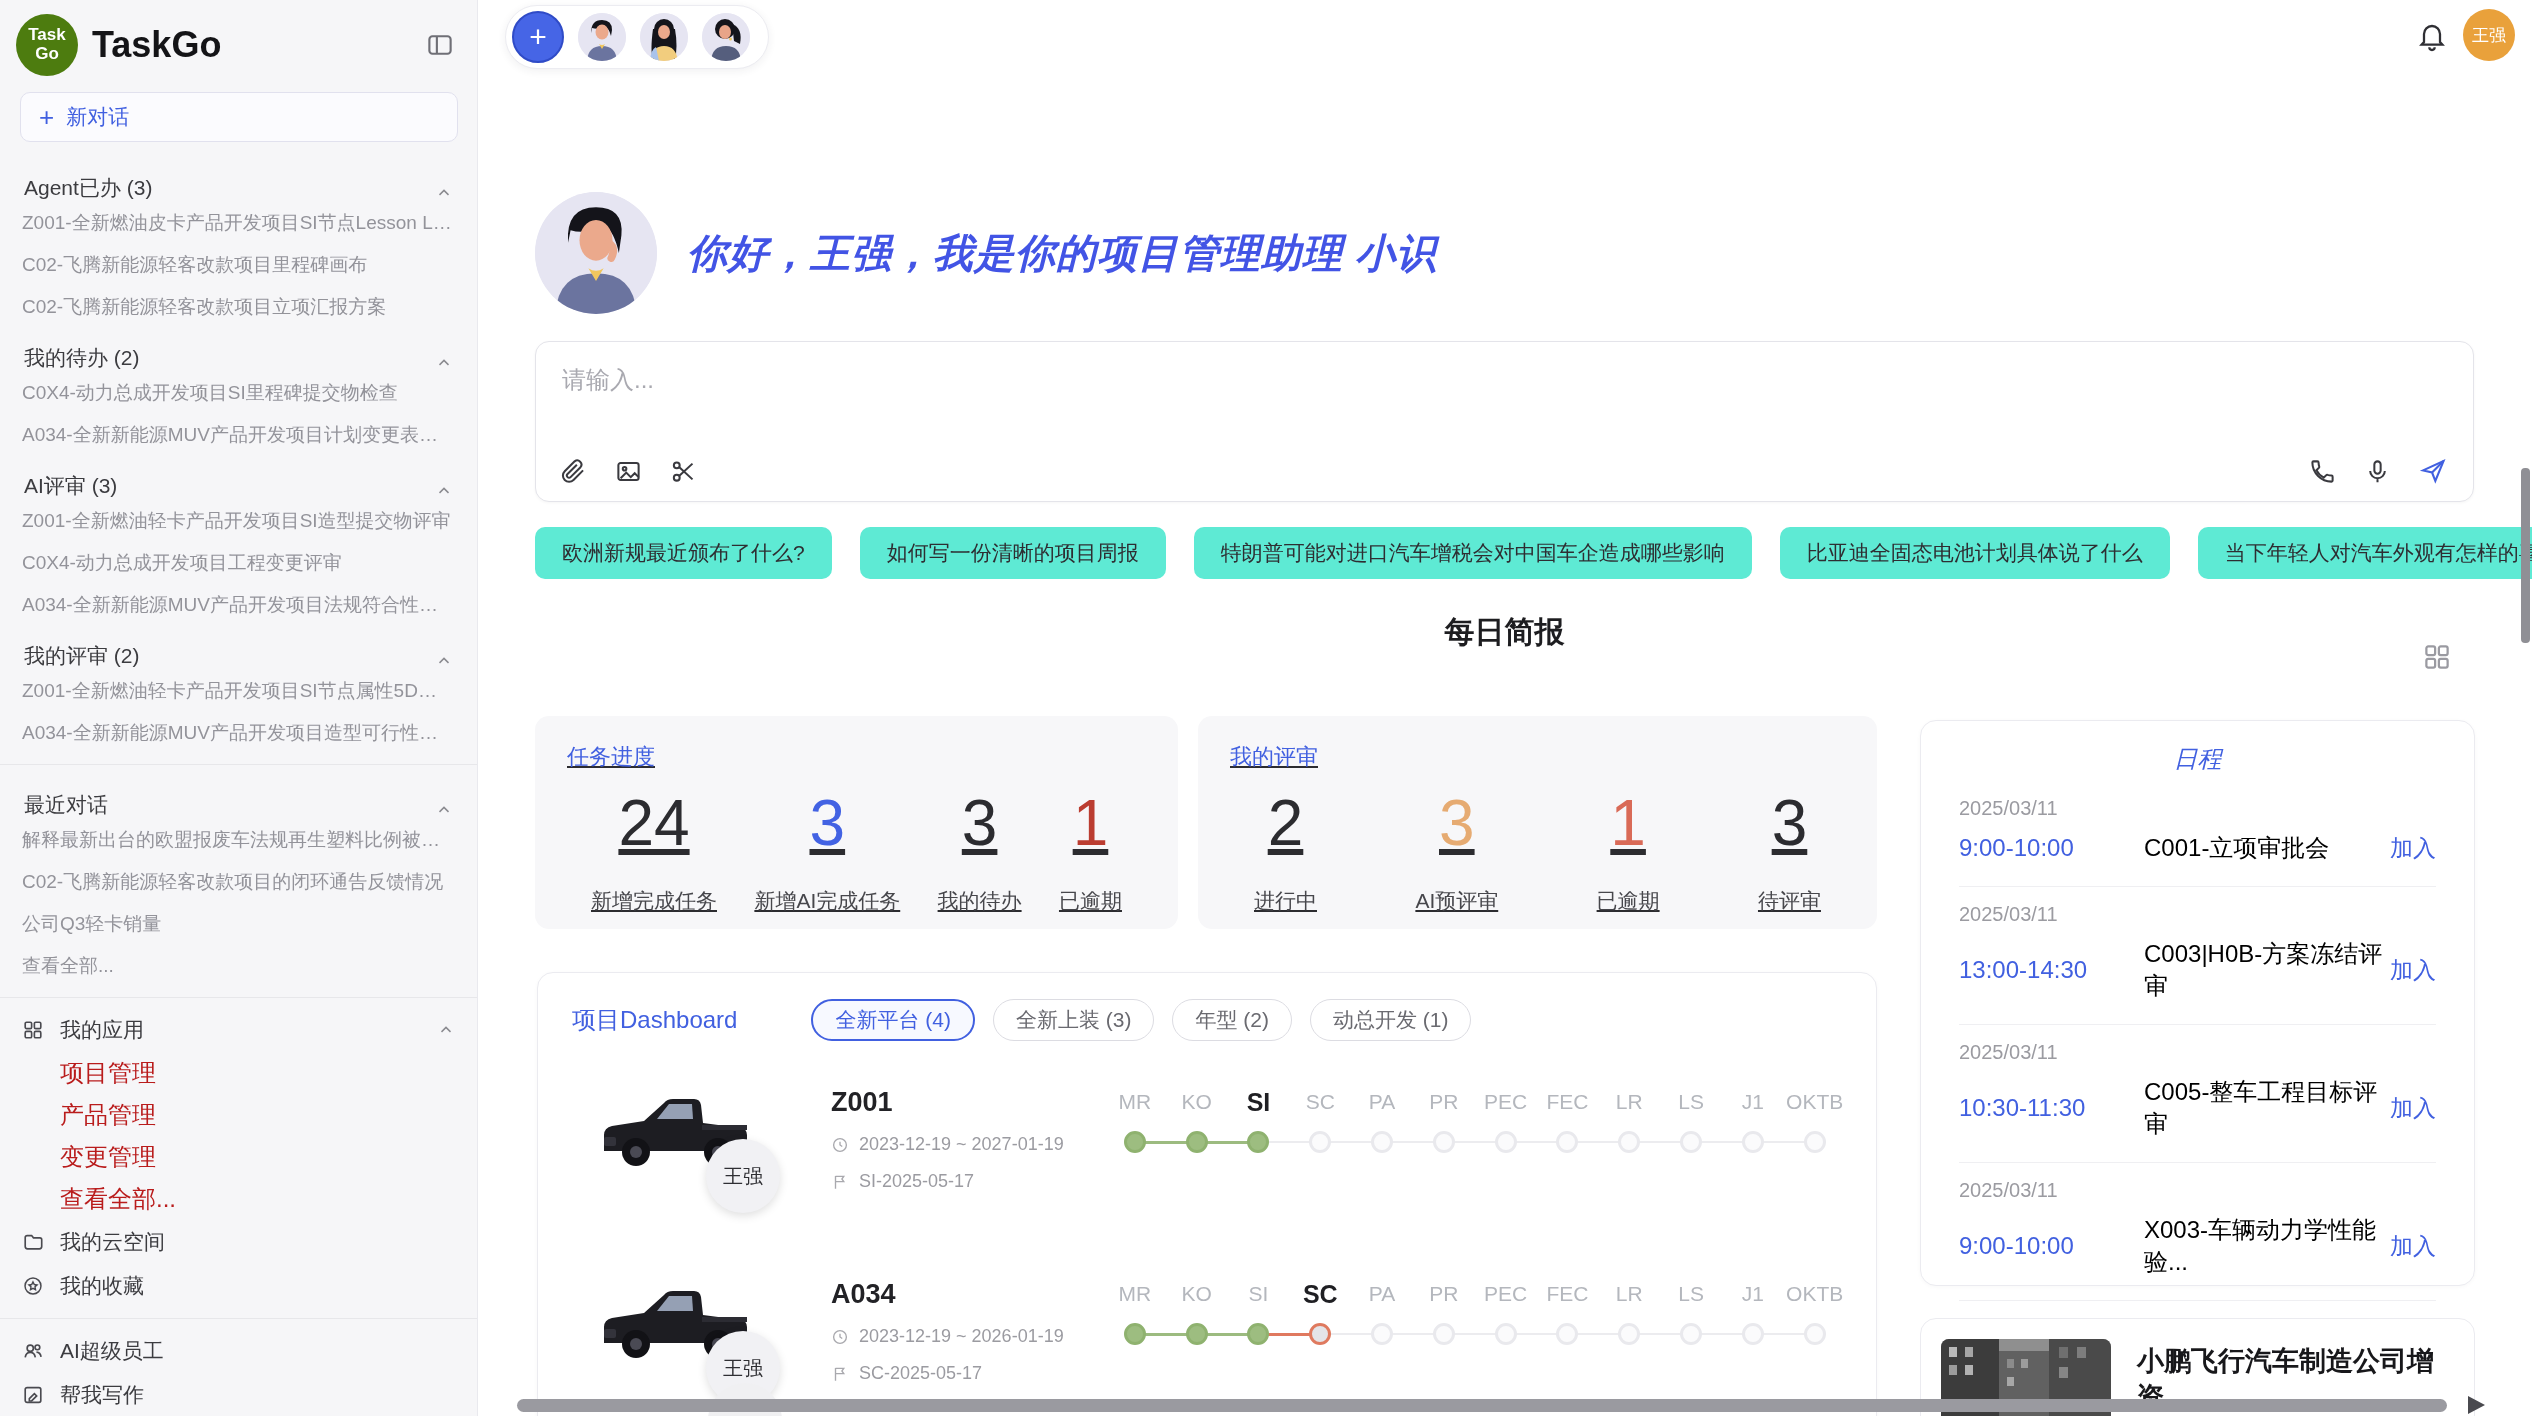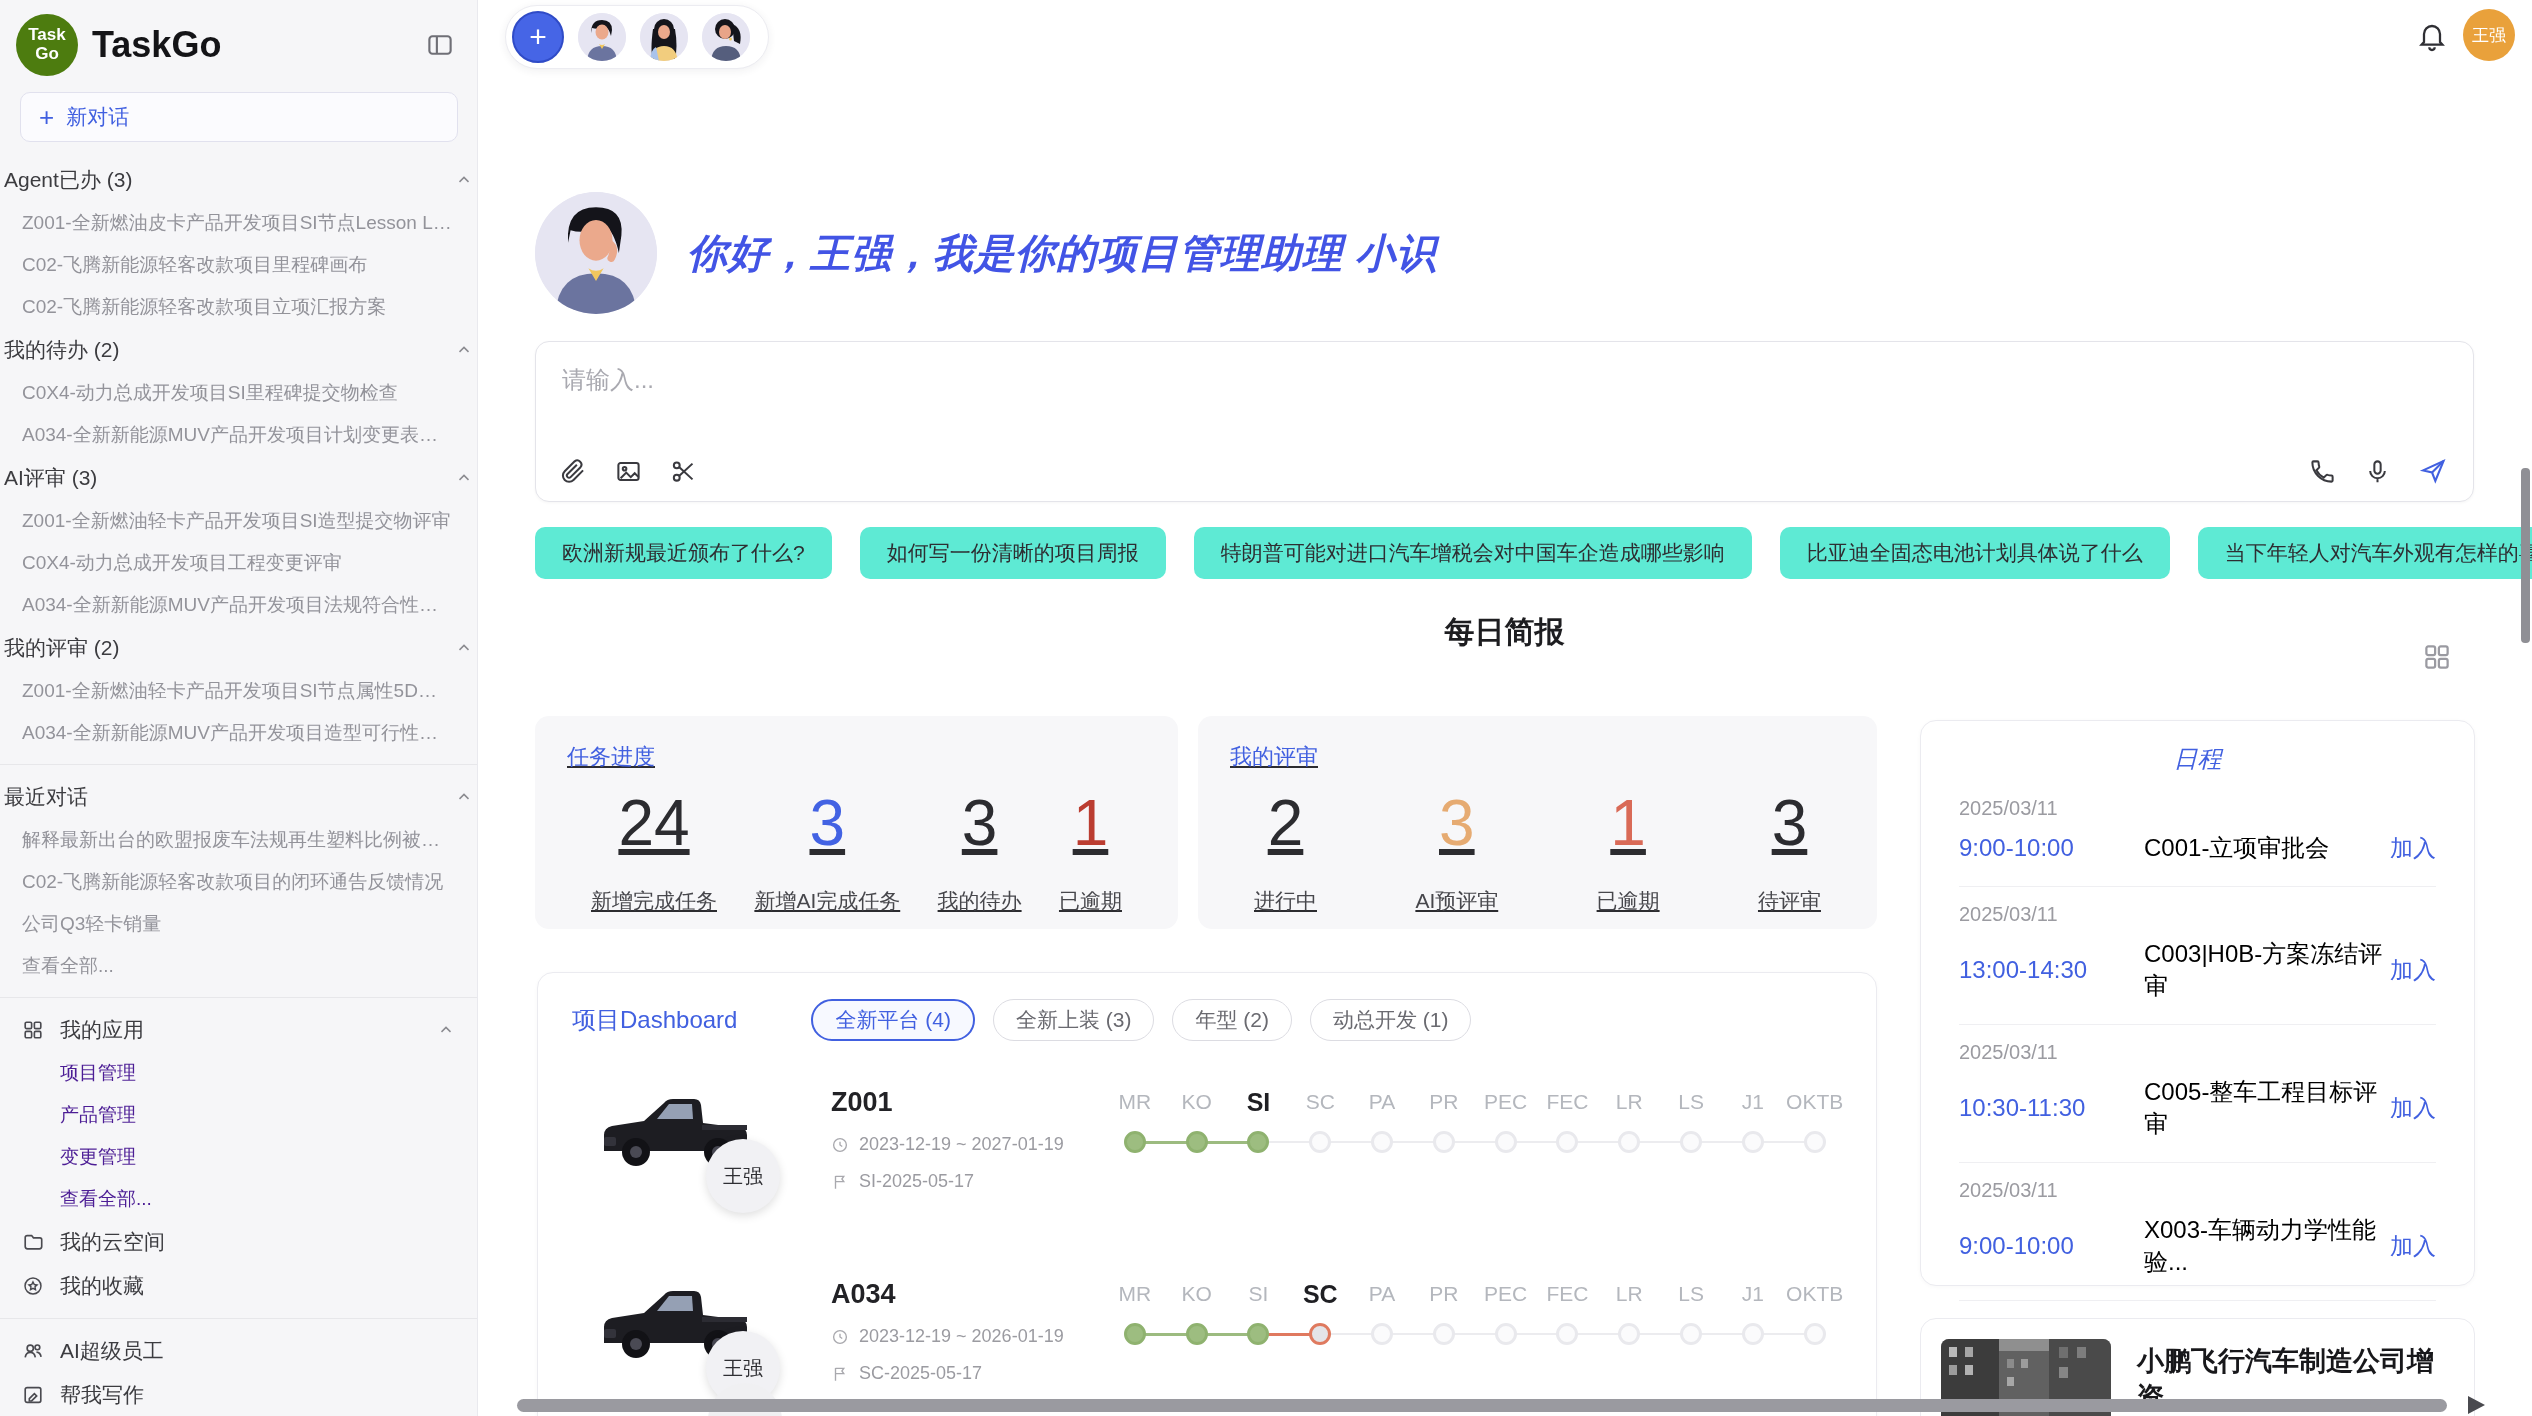--- a/index.html
+++ b/index.html
@@ -24,36 +24,36 @@
   .app-title { font-size: 36px; font-weight: 700; color: #141417; margin-left: 14px; flex: 1; }
   .icon-btn { background: none; border: none; cursor: pointer; display: flex; align-items: center; }
   .new-chat {
     margin: 8px 20px 16px; height: 50px; width: 438px;
     border: 1px solid #e1e1ee; background: #fbfbfe; border-radius: 10px;
     display: flex; align-items: center; gap: 12px; padding-left: 18px;
     color: #4160e0; font-size: 21px; cursor: pointer;
   }
   .new-chat .plus { font-size: 26px; line-height: 1; font-weight: 400; }
   .sec-header {
-    display: flex; align-items: center; justify-content: space-between;
-    height: 44px; padding: 0 4px; font-size: 21px; color: #3c3c40; font-weight: 500; cursor: pointer;
+    display: flex; align-items: flex-end; justify-content: space-between;
+    height: 44px; padding: 0 24px; font-size: 21px; color: #3c3c40; font-weight: 500; cursor: pointer;
   }
   .sec-item {
     height: 42px; line-height: 42px; padding: 0 22px; font-size: 19px; color: #93939a;
     white-space: nowrap; overflow: hidden; text-overflow: ellipsis; cursor: pointer;
   }
   .side-divider { height: 1px; background: #e7e7ea; margin: 10px 0; }
   .app-row {
     display: flex; align-items: center; gap: 16px; height: 44px; padding: 0 22px;
     font-size: 21px; color: #3c3c40; cursor: pointer;
   }
   .app-row.header { justify-content: flex-start; }
   .app-row .grow { flex: 1; }
   .sub-item {
-    height: 42px; line-height: 42px; padding-left: 60px; font-size: 19px; color: #4c1d95; cursor: pointer;
+    height: 42px; line-height: 42px; padding-left: 60px; font-size: 24px; color: #b91c1c; cursor: pointer;
   }
 
   
   .main { position: absolute; left: 478px; top: 0; width: 2054px; height: 1416px; background: #fff; }
 
   .topbar-pill {
     position: absolute; left: 27px; top: 5px; height: 64px;
     display: flex; align-items: center; gap: 14px; padding: 0 18px 0 6px;
     background: #fff; border: 1px solid #ececf1; border-radius: 34px;
     box-shadow: 0 2px 8px rgba(40,40,60,.07);

